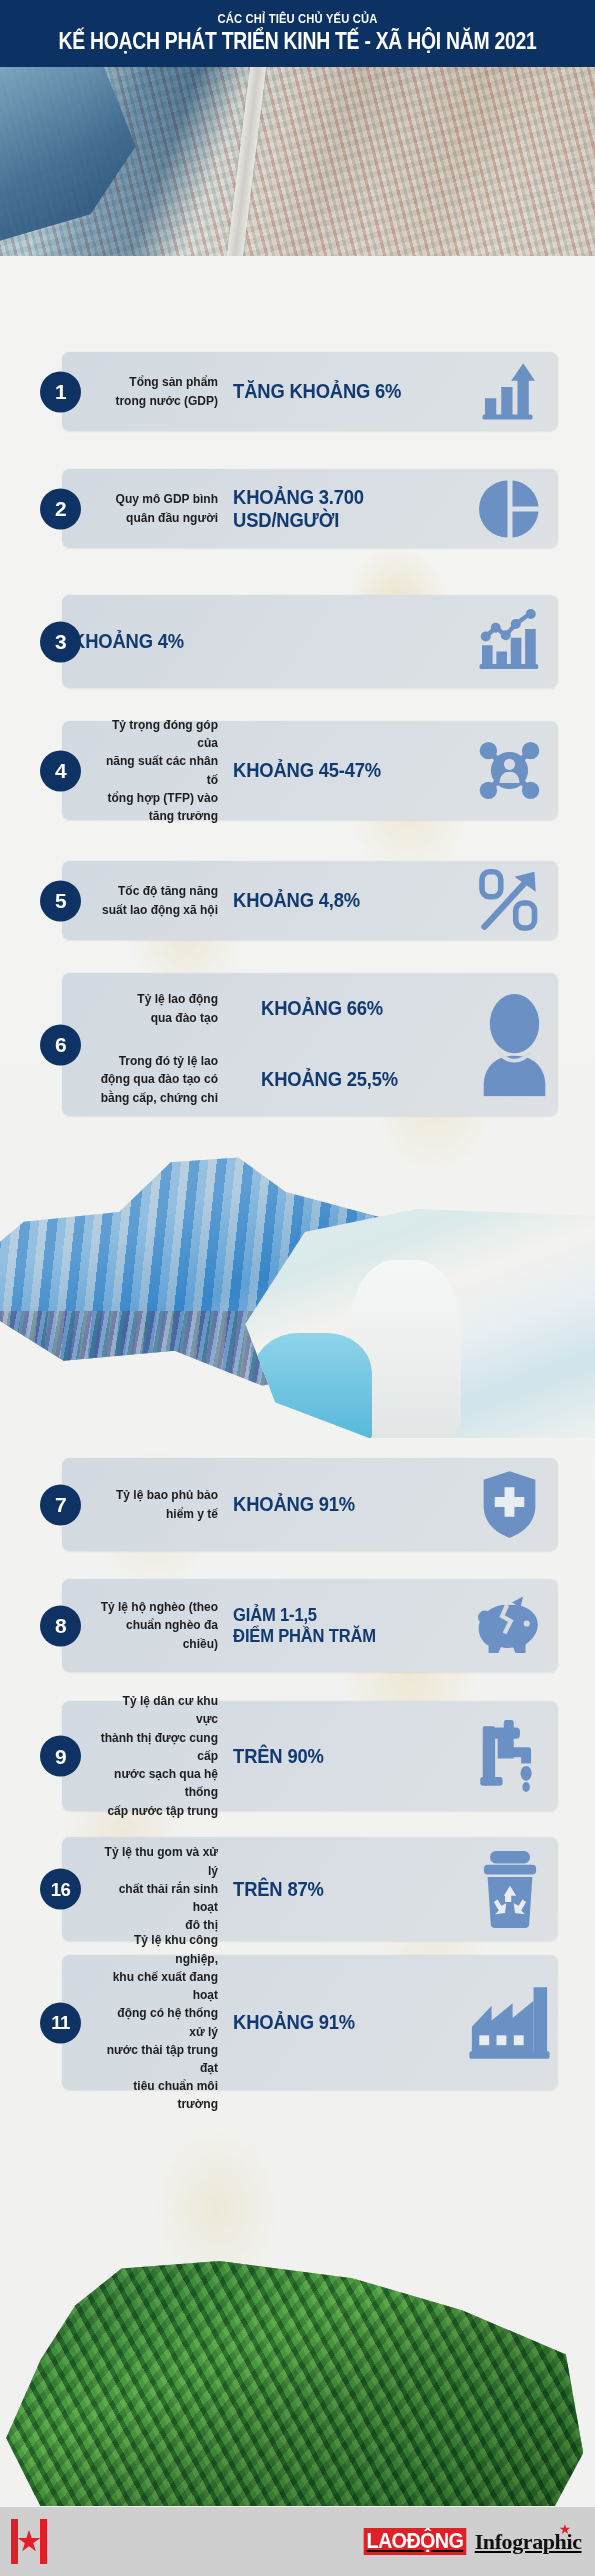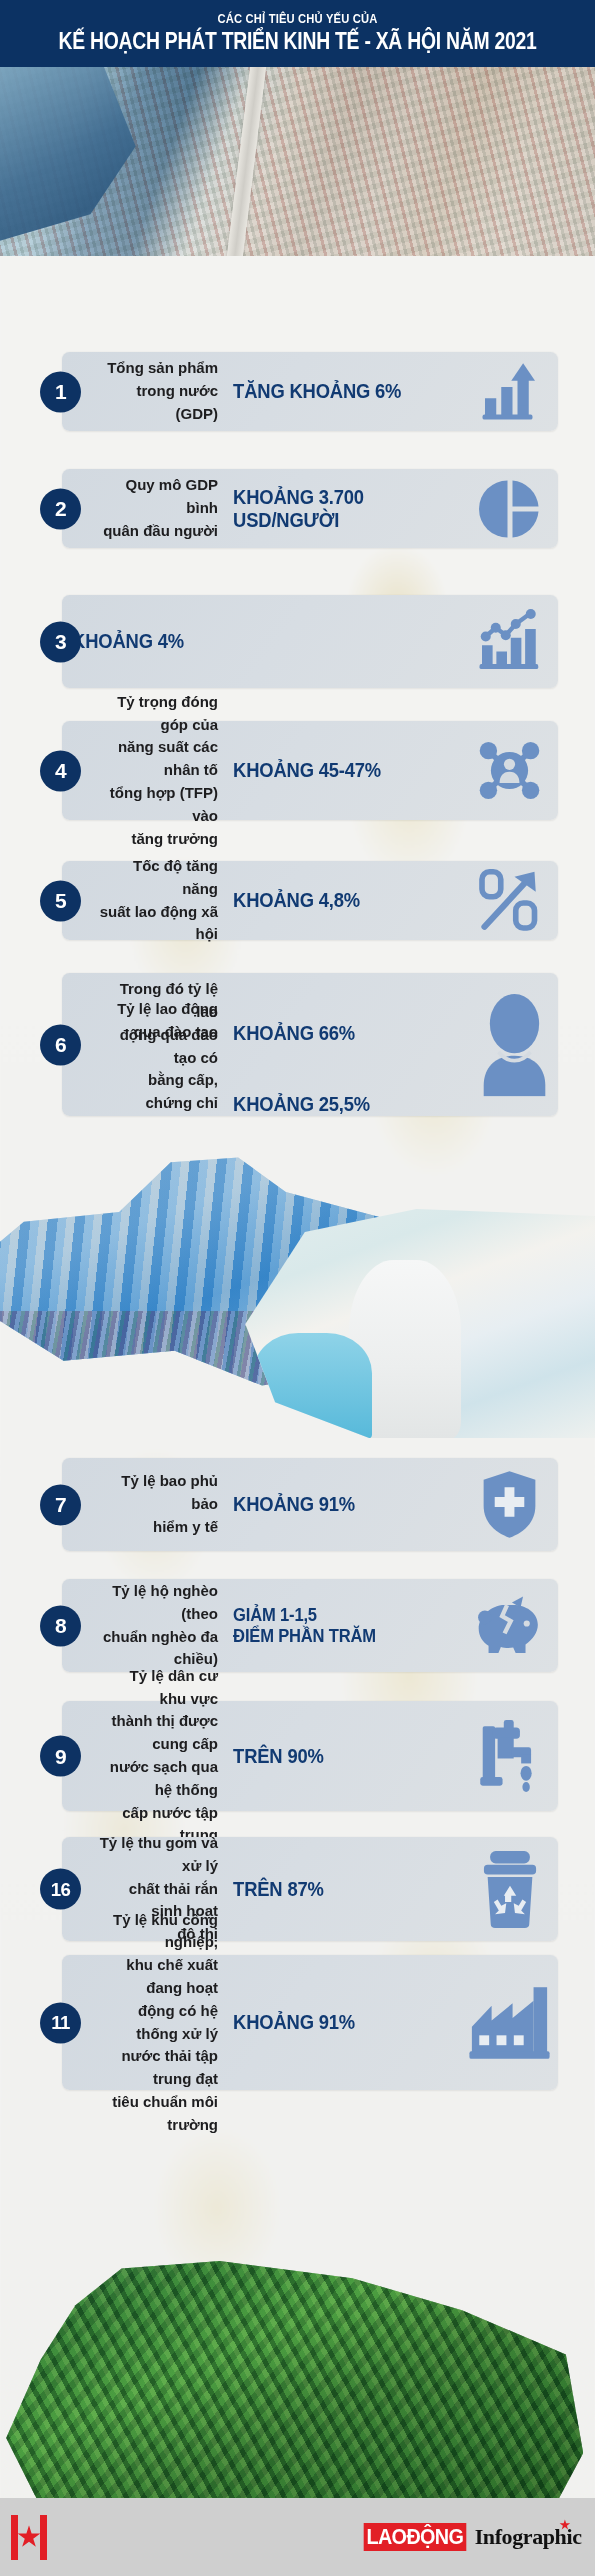--- a/index.html
+++ b/index.html
@@ -184,21 +184,21 @@
     letter-spacing: -0.6px;
     z-index: 3;
   }
   .badge.wide { font-size: 18.6px; }
 
   .desc {
     flex: 0 0 161px;
     padding-left: 37px;
     padding-right: 5px;
     text-align: right;
-    font-size: 15px;
+    font-size: 12px;
     line-height: 1.52;
     font-weight: 700;
     color: #1d1d1f;
   }
   .value {
     flex: 1 1 auto;
     padding-left: 11px;
     color: #113a72;
     font-size: 20px;
     font-weight: 700;
@@ -229,35 +229,37 @@
   #card8  { top: 1579px; height: 93px; }
   #card9  { top: 1701px; height: 110px; }
   #card10 { top: 1837px; height: 104px; }
   #card11 { top: 1955px; height: 135px; }
   #card12 { top: 2115px; height: 79px; }
 
   
   #card6 { display: block; padding: 0; }
   #card6 .row6 {
     display: flex;
-    align-items: flex-end;
+    align-items: center;
     height: 71px;
+    gap: 28px;
   }
   #card6 .desc { padding-left: 37px; }
 
   
   .footer {
     position: absolute;
     left: 0; bottom: 0;
-    width: 595px; height: 78px;
+    width: 595px; height: 69px;
     background: #cfcfcf;
     display: flex;
     align-items: center;
     justify-content: space-between;
     padding: 0 11px;
+    text-decoration: underline;
   }
   .ld-star {
     width: 36px; height: 45px;
     position: relative;
   }
   .ld-star .bracket-l, .ld-star .bracket-r {
     position: absolute; top: 0; width: 6.8px; height: 100%;
     background: #e21f26;
   }
   .ld-star .bracket-l { left: 0; }

